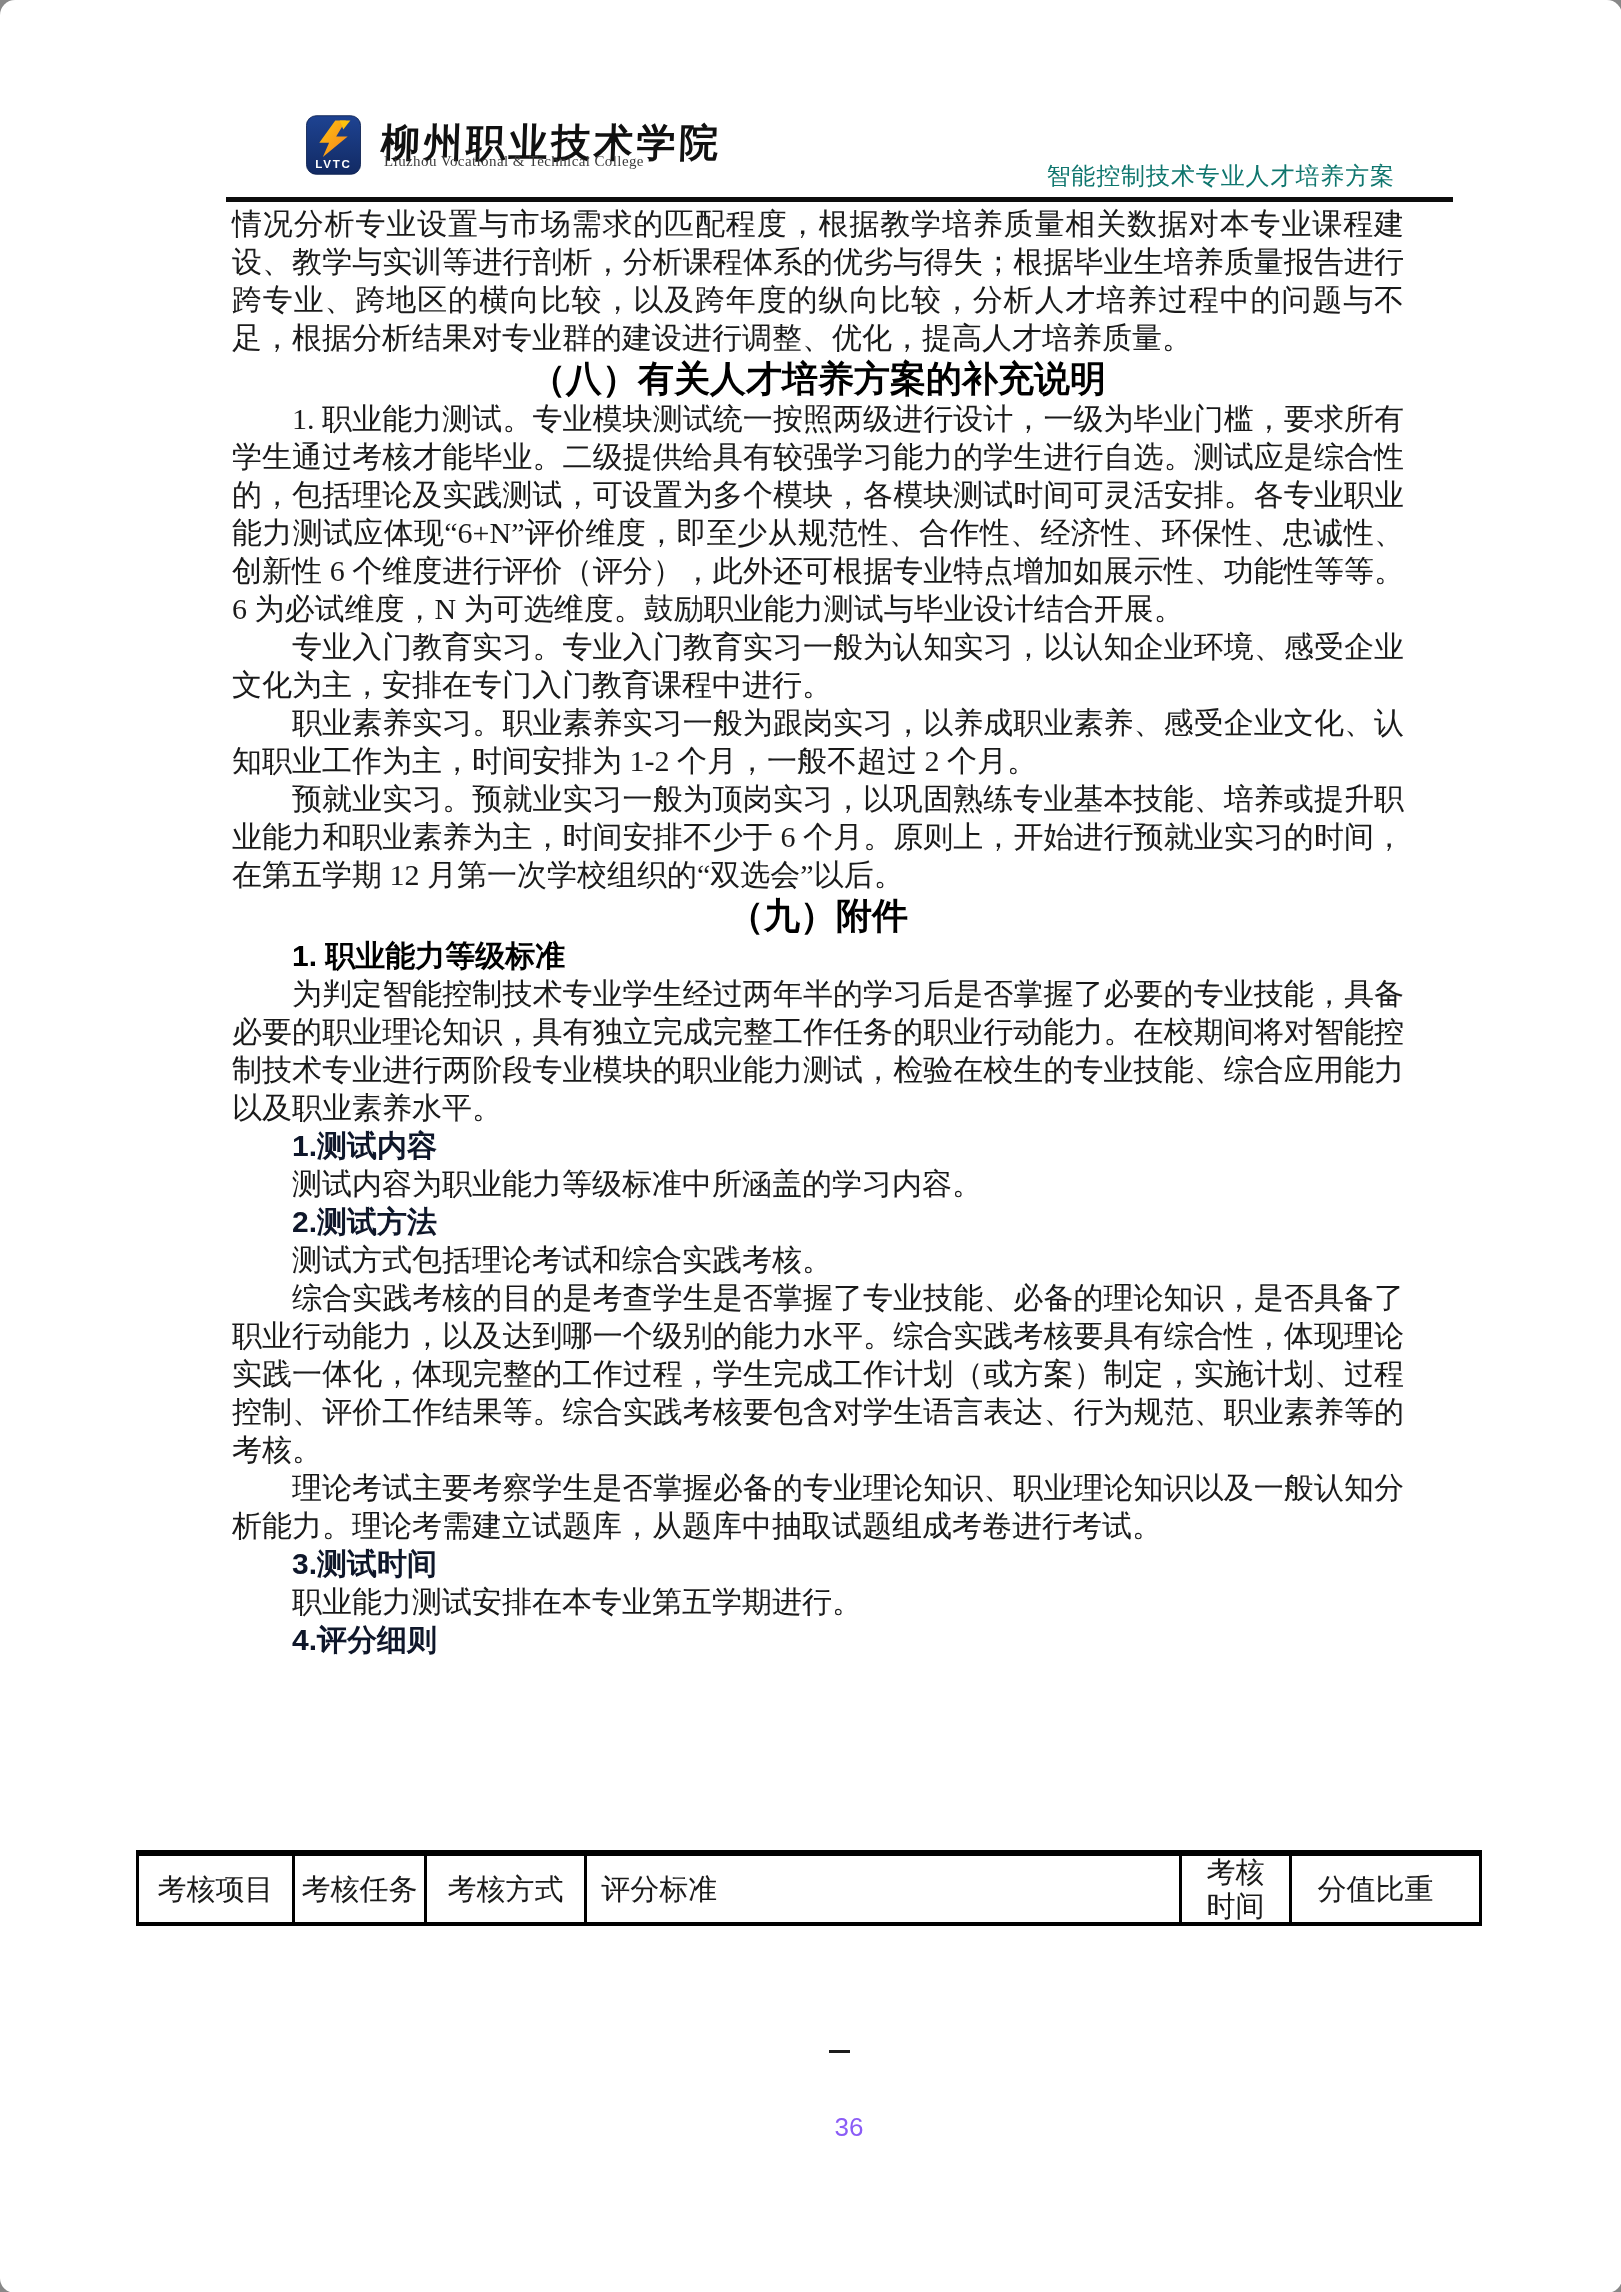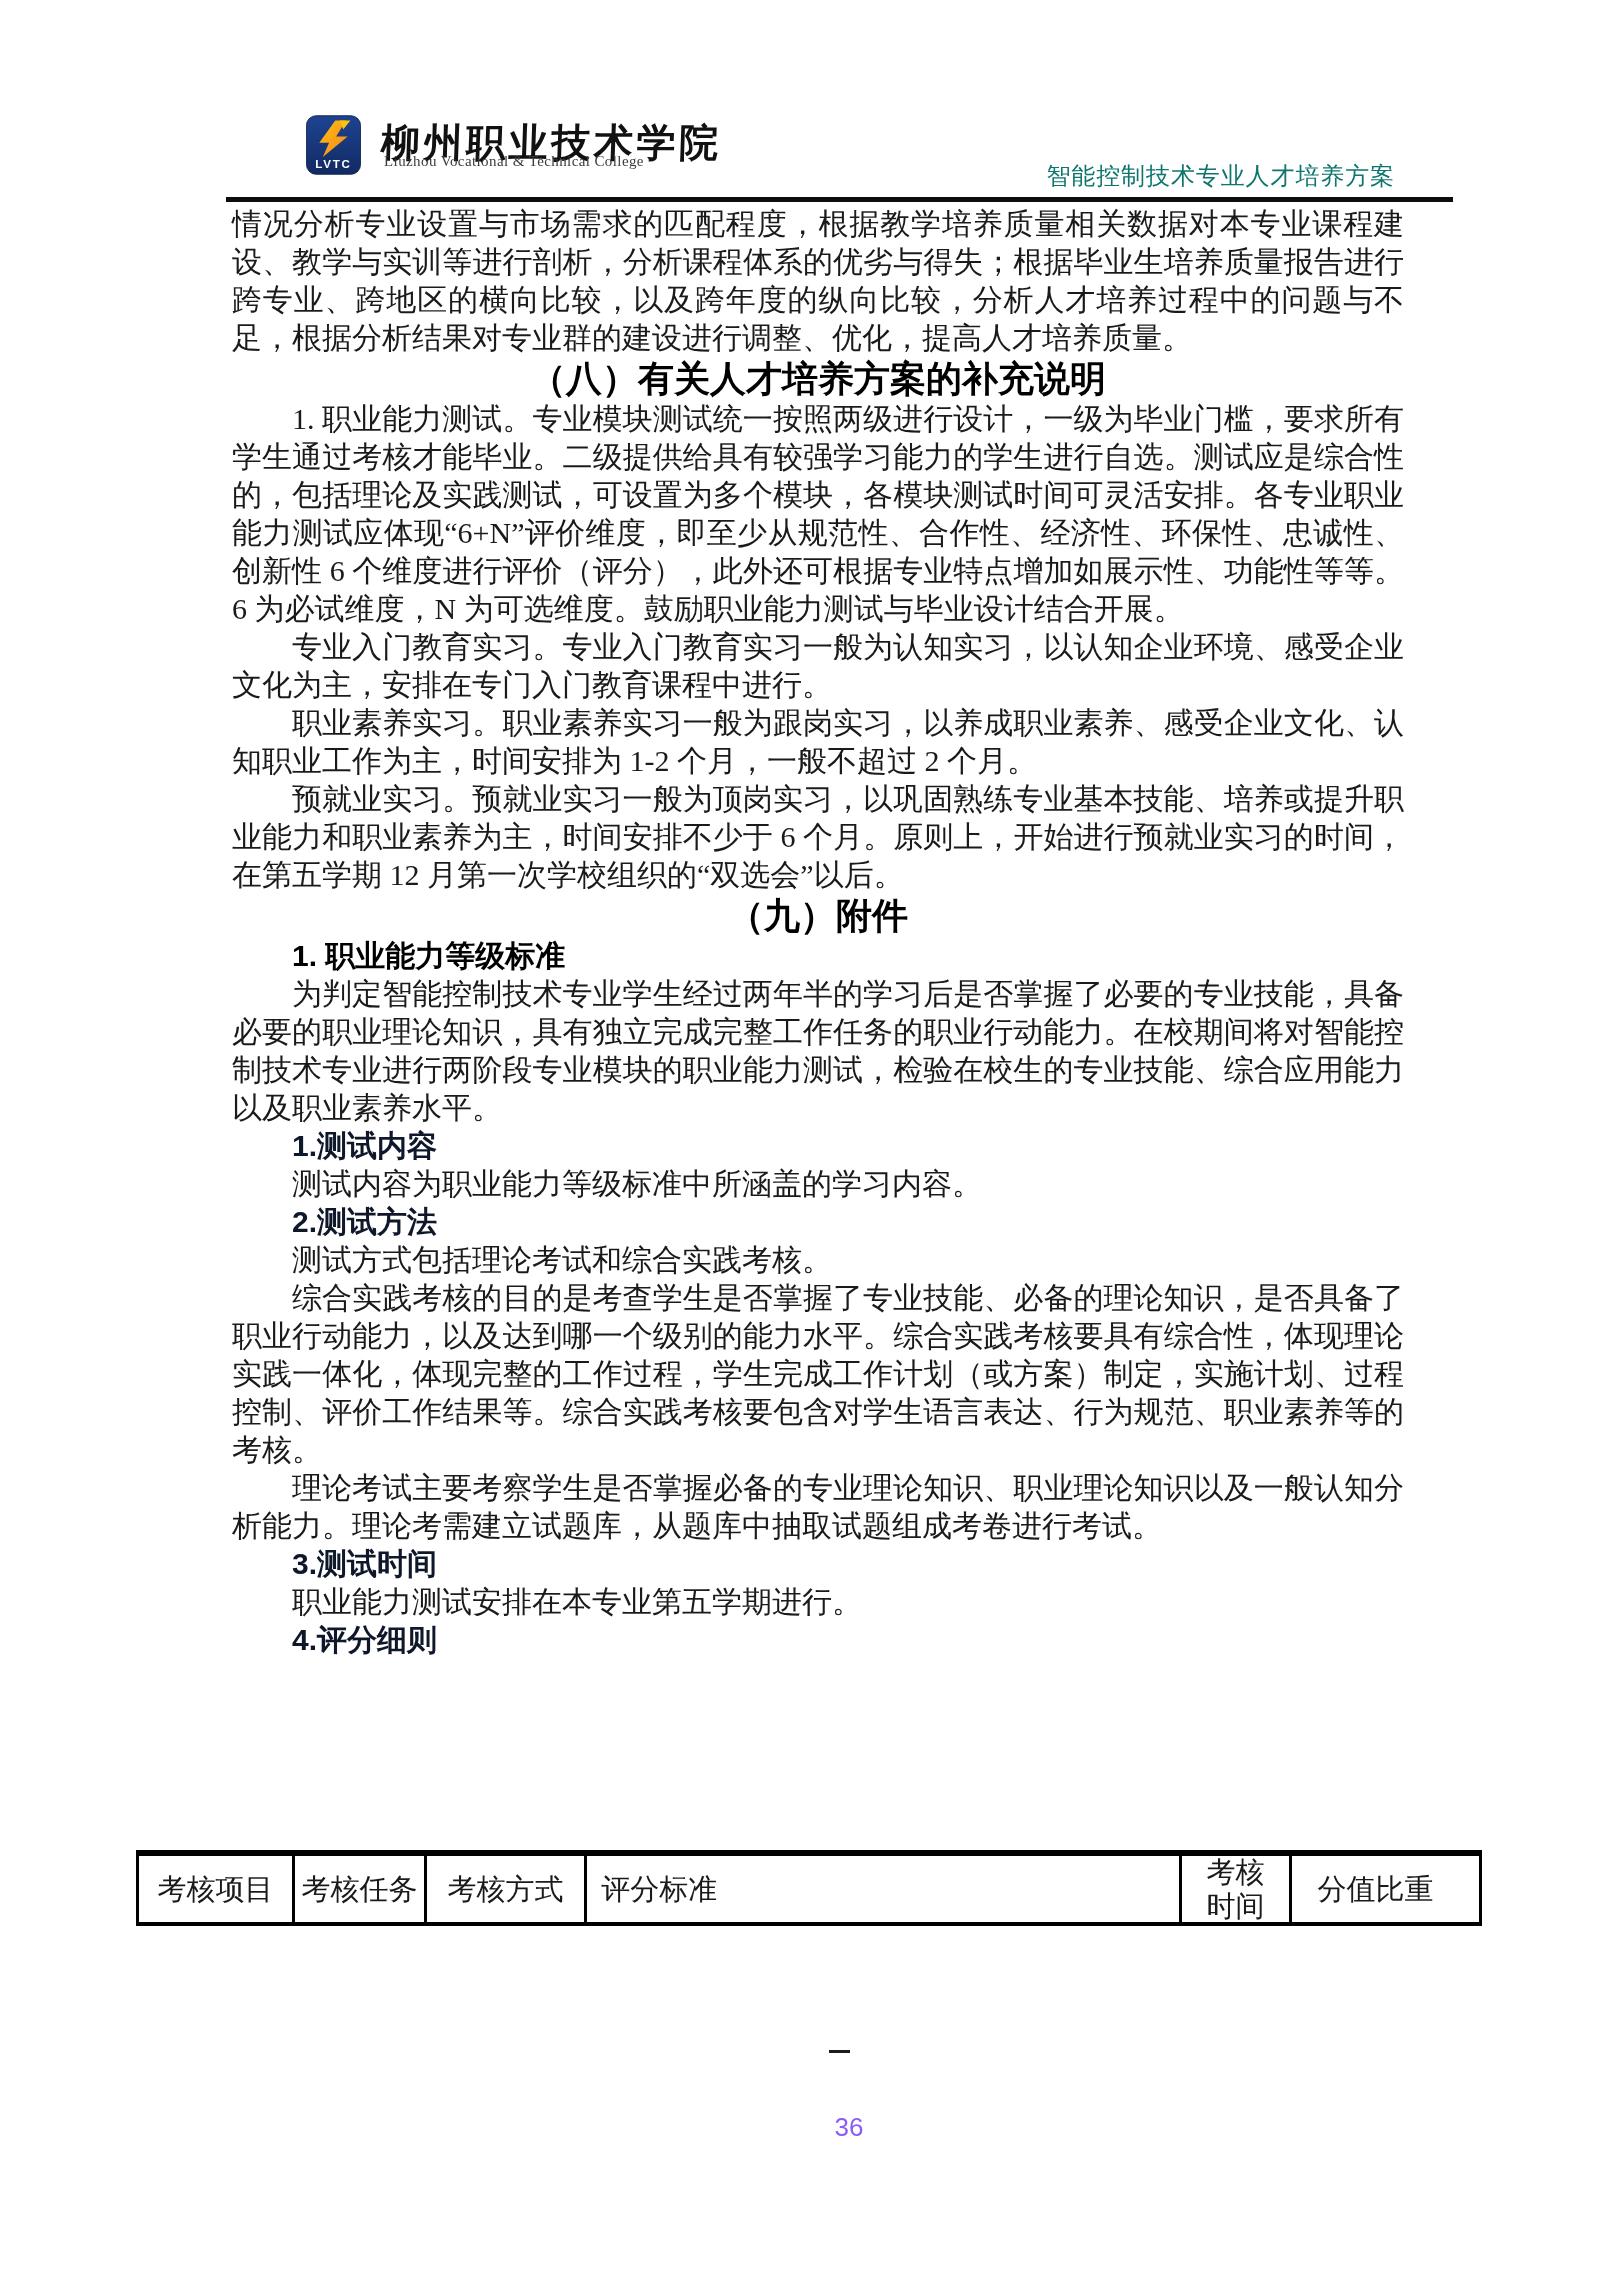--- a/index.html
+++ b/index.html
@@ -4,20 +4,21 @@
 <style>
   html,body{margin:0;padding:0;background:#888;}
   .page{
     position:relative;
     width:1622px;height:2293px;
     margin:0 auto;
     background:#ffffff;
     color:#1a1a1a;
     font-family:"Liberation Serif","DejaVu Serif",serif;
     overflow:hidden;
+    border-radius:15px;
   }
   
   .logo{position:absolute;left:306px;top:115px;width:55px;height:60px;}
   .logo-abbr{
     position:absolute;left:306px;top:157px;width:55px;text-align:center;
     font-family:"Liberation Sans","DejaVu Sans",sans-serif;
     font-size:11.6px;font-weight:bold;color:#ffffff;letter-spacing:1.8px;
   }
   .school-zh{
     position:absolute;left:381px;top:116px;

